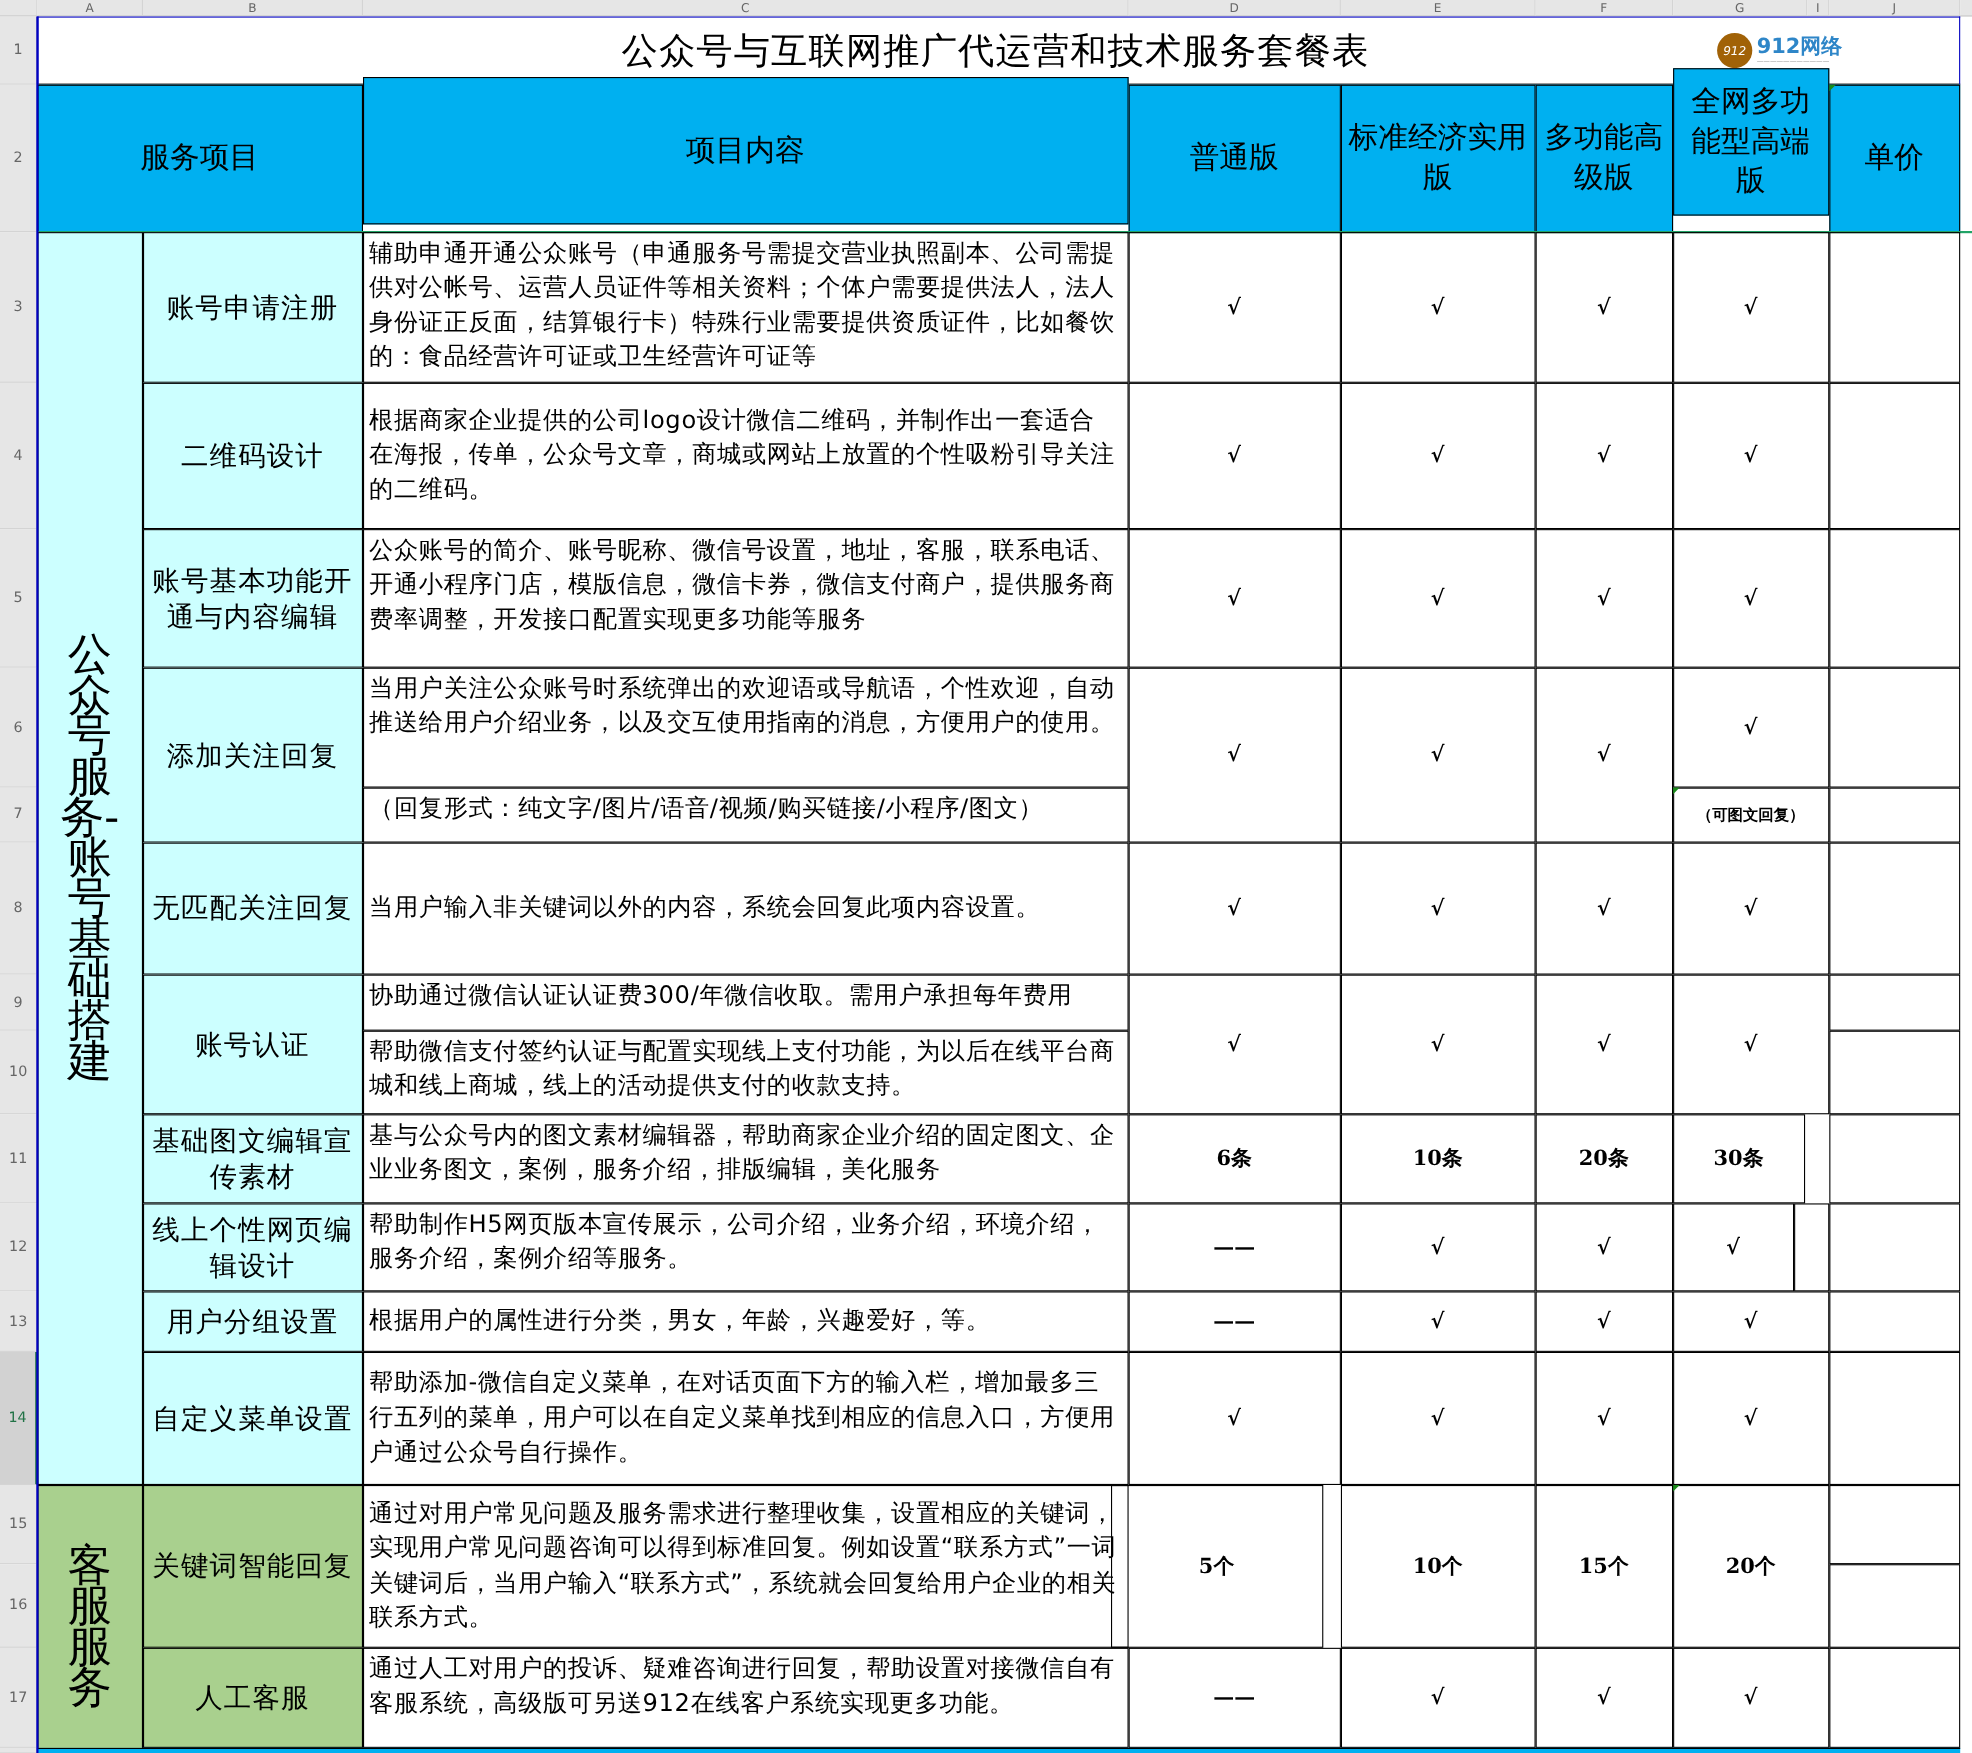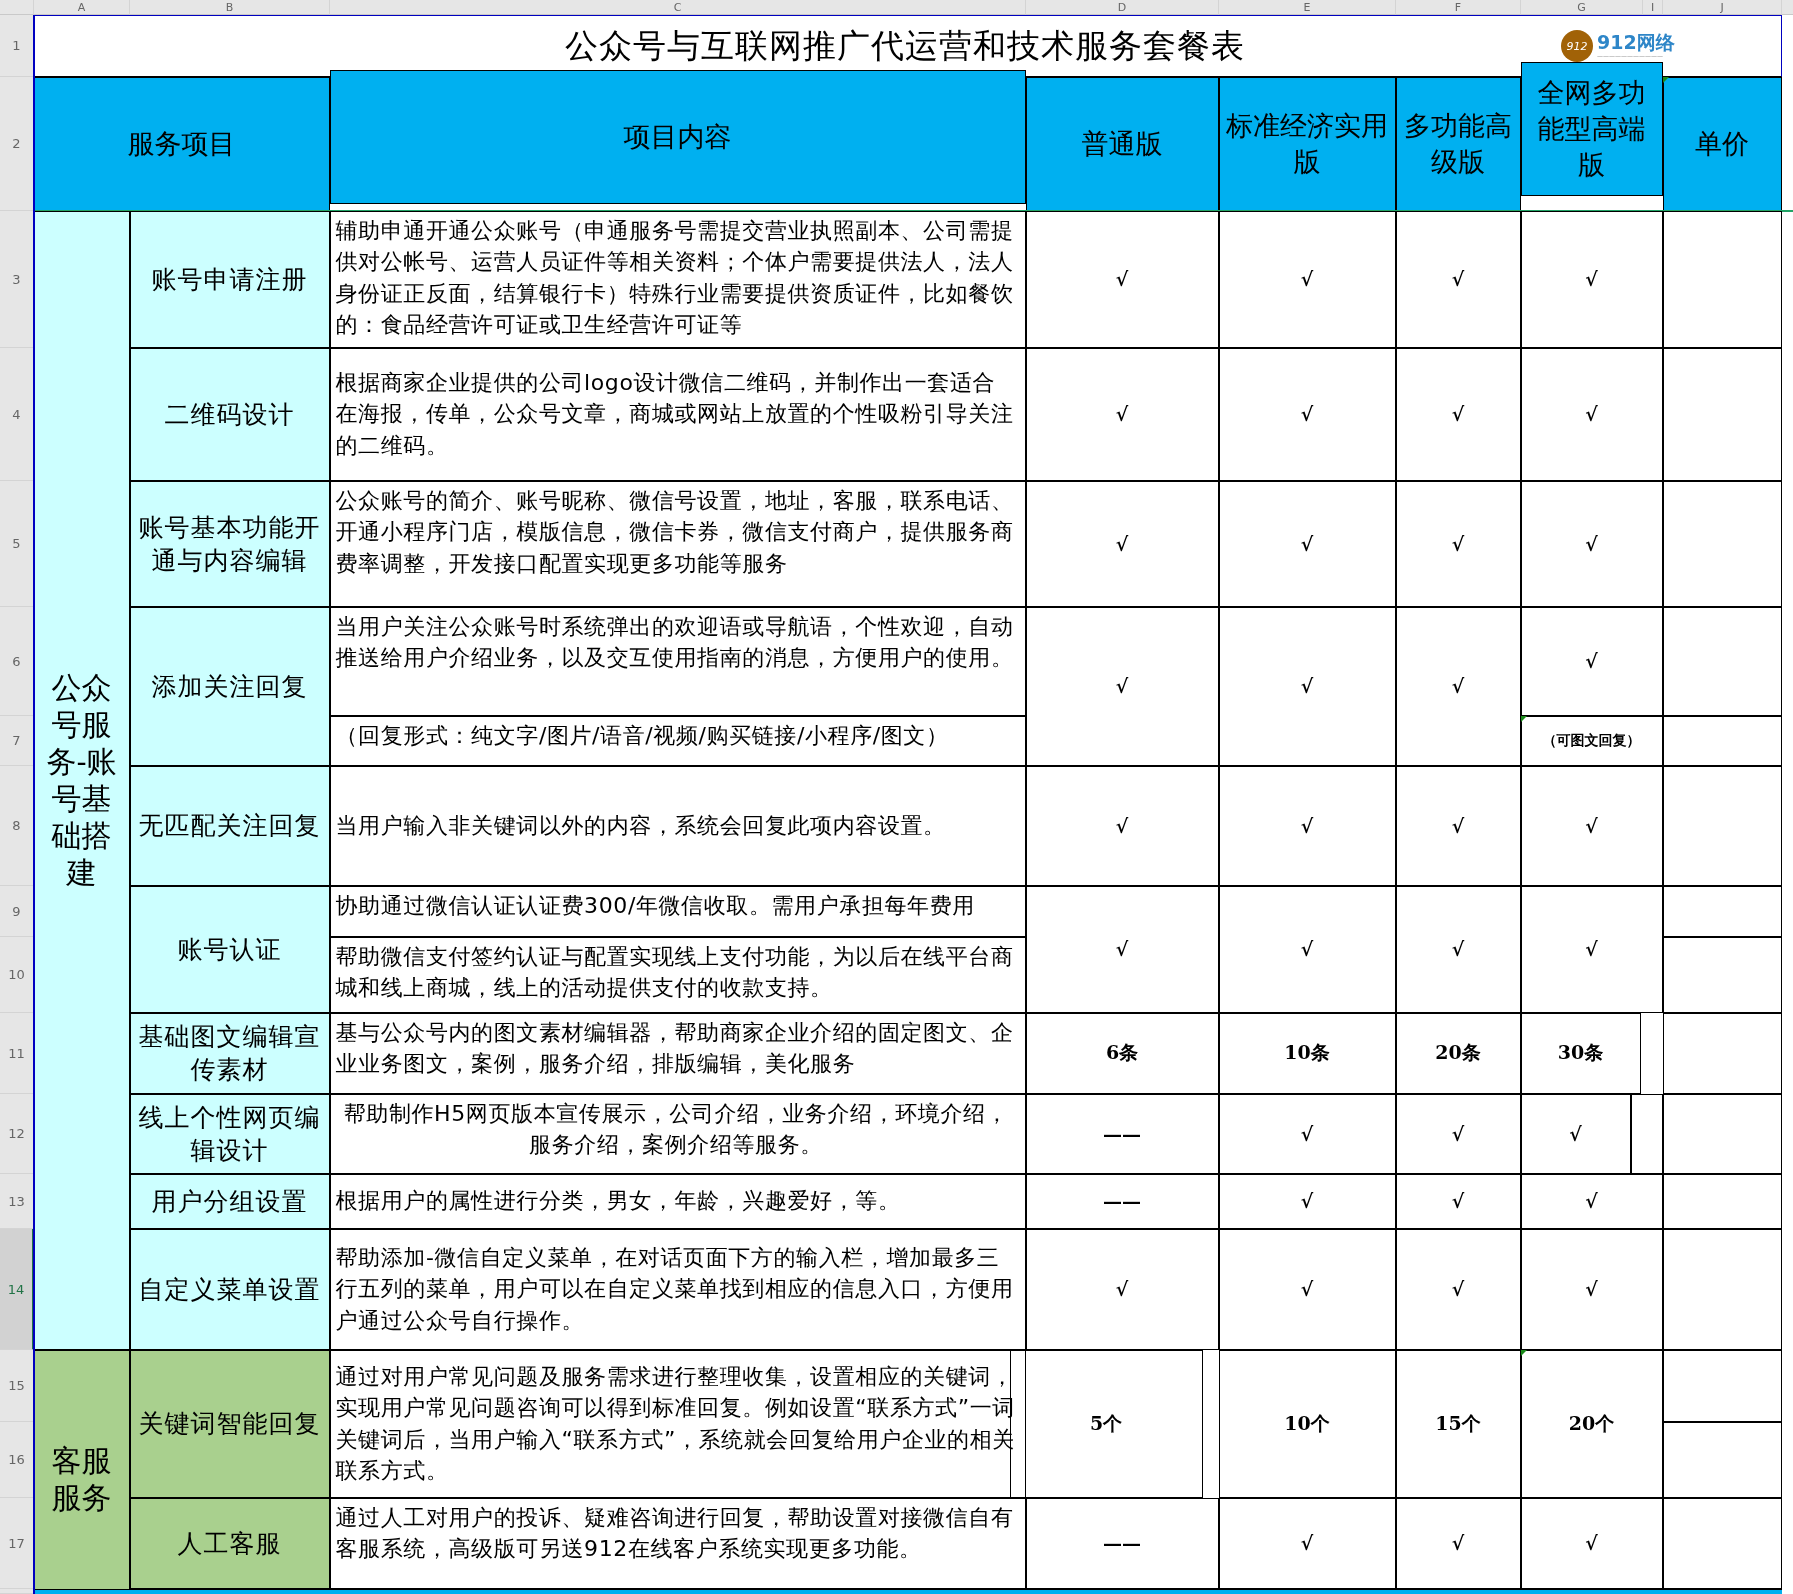--- a/index.html
+++ b/index.html
@@ -6,21 +6,21 @@
   body{width:1793px;height:1594px;position:relative;overflow:hidden;font-family:"DejaVu Serif","Liberation Serif",serif;color:#000;}
   .abs{position:absolute;box-sizing:border-box;}
   .colhdr{background:#e6e6e6;border-bottom:1px solid #c9c9c9;font-family:"DejaVu Sans",sans-serif;font-size:11px;color:#666;display:flex;align-items:center;justify-content:center;border-right:1px solid #d4d4d4;}
   .rowhdr{background:#e6e6e6;border-bottom:1px solid #d4d4d4;border-right:1px solid #c9c9c9;font-family:"DejaVu Sans",sans-serif;font-size:13px;color:#666;display:flex;align-items:center;justify-content:center;}
   .rowhdr.active{background:#d2d2d2;color:#217346;border-right:2px solid #217346;}
   .cell{border:1px solid #000;display:flex;align-items:center;justify-content:center;text-align:center;overflow:hidden;margin:-0.5px;}
   .hdr{background:#00b0f0;font-size:27px;line-height:36px;padding:0 6px;}
   .cyan{background:#ccffff;}
   .green{background:#a9d08e;}
   .label{font-size:25px;line-height:33px;padding:0 6px;letter-spacing:1px;}
-  .group{font-size:30px;line-height:37px;padding:0 8px;text-align:center;}
+  .group{font-size:40px;line-height:37px;padding:0 8px;text-align:center;}
   .desc{font-family:"DejaVu Sans","Liberation Sans",sans-serif;font-size:22px;line-height:31.5px;justify-content:flex-start;align-items:flex-start;text-align:left;padding:3px 8px 0 5px;letter-spacing:0.6px;}
   .desc.mid{align-items:center;padding-top:0;}
   .val{font-size:19px;font-weight:bold;}
   .note{font-family:"DejaVu Sans",sans-serif;font-size:14px;font-weight:bold;}
   .title{font-size:33px;letter-spacing:1px;}
   .corner{position:absolute;width:0;height:0;border-top:6px solid #1a8a1a;border-right:6px solid transparent;}
   .logo{display:flex;align-items:center;gap:4px;}
   .logo-circle{width:32px;height:32px;border-radius:50%;background:#a16207;color:#fff;font-size:11px;font-style:italic;display:flex;align-items:center;justify-content:center;font-family:"DejaVu Sans",sans-serif;}
   .logo-text{font-family:"DejaVu Sans",sans-serif;font-weight:bold;font-size:19px;color:#2e86c8;line-height:20px;}
   .logo-sub{font-family:"DejaVu Sans",sans-serif;font-size:6px;color:#888;line-height:8px;}
@@ -250,21 +250,21 @@
     <span>20条</span>
   </div>
 <div class="abs cell val" style="left:1521px;top:1013px;width:120px;height:81px;">
     <span>30条</span>
   </div>
 <div class="abs cell" style="left:1663px;top:1013px;width:119px;height:81px;"></div>
 
 <div class="abs cell cyan label" style="left:130px;top:1094px;width:200px;height:80px;">
     <span>线上个性网页编辑设计</span>
   </div>
-<div class="abs cell desc" style="left:330px;top:1094px;width:696px;height:80px;text-align:center;">
+<div class="abs cell desc" style="left:330px;top:1094px;width:696px;height:80px;">
     <span>帮助制作H5网页版本宣传展示，公司介绍，业务介绍，环境介绍，服务介绍，案例介绍等服务。</span>
   </div>
 <div class="abs cell val" style="left:1026px;top:1094px;width:193px;height:80px;">
     <span>——</span>
   </div>
 <div class="abs cell val" style="left:1219px;top:1094px;width:177px;height:80px;">
     <span>√</span>
   </div>
 <div class="abs cell val" style="left:1396px;top:1094px;width:125px;height:80px;">
     <span>√</span>

